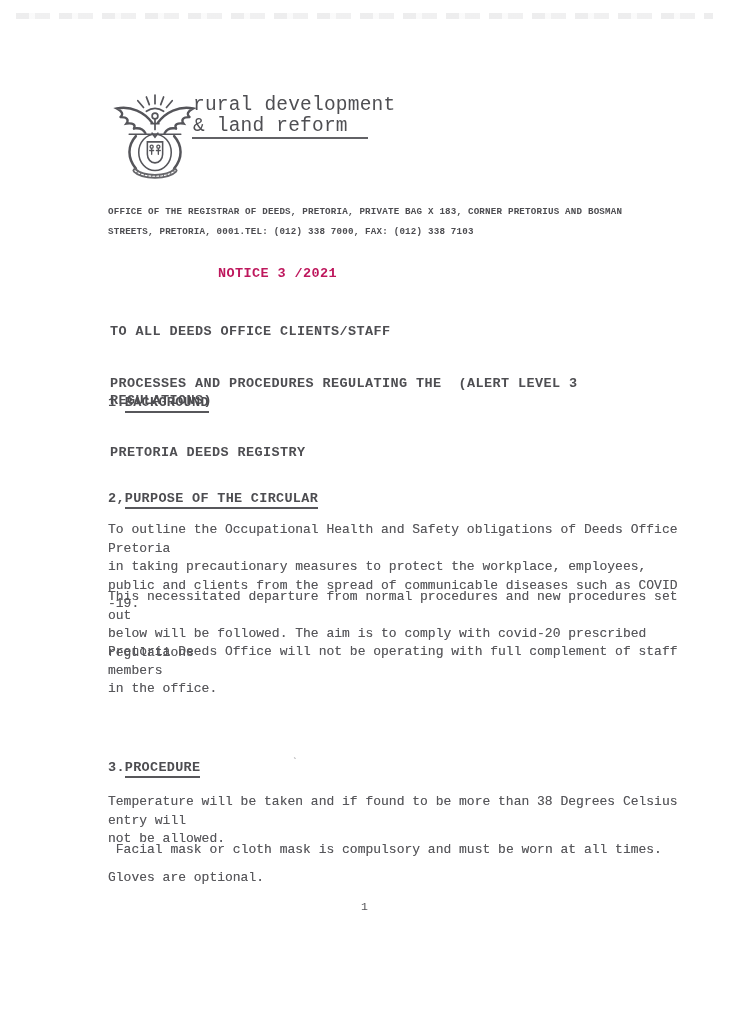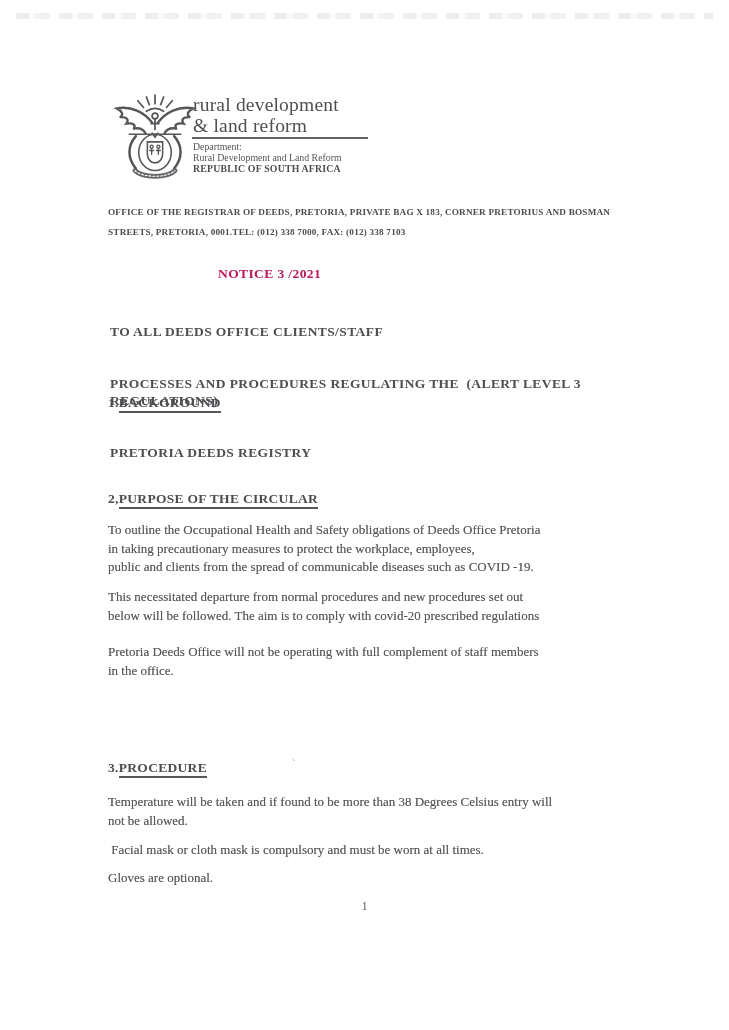--- a/index.html
+++ b/index.html
@@ -1,21 +1,21 @@
 <!DOCTYPE html>
 <html><head>
 <meta charset="utf-8">
 <style>
   html,body{margin:0;padding:0;background:#ffffff;}
   .page{
     position:relative;
     width:729px;height:999px;
     background:#ffffff;
     overflow:hidden;
-    font-family:Liberation Serif, serif;
+    font-family:Liberation Mono, monospace;
     color:#56565a;
   }
   
   .scan-top{
     position:absolute;left:16px;right:16px;top:13px;height:6px;
     background:repeating-linear-gradient(90deg,
       rgba(110,110,116,0.12) 0 13px, rgba(110,110,116,0.03) 13px 19px,
       rgba(110,110,116,0.10) 19px 34px, rgba(110,110,116,0.00) 34px 43px);
     filter:blur(0.5px);
   }
@@ -114,25 +114,20 @@
           <path d="M46.5 62 H50.5"></path>
       </g>
       <path d="M24 83 C32 91 58 91 66 83" stroke-width="5" stroke="#66666a"></path>
       <path d="M24 83 C32 91 58 91 66 83" stroke-width="1.2" stroke="#ffffff" stroke-dasharray="2 2"></path>
     </g>
   </svg>
 
   <div class="brand">rural development
 &amp; land reform</div>
   <div class="brand-rule"></div>
-  <div class="dept">
-    <div>Department:</div>
-    <div>Rural Development and Land Reform</div>
-    <div class="country">REPUBLIC OF SOUTH AFRICA</div>
-  </div>
 
   <div class="office">OFFICE OF THE REGISTRAR OF DEEDS, PRETORIA, PRIVATE BAG X 183, CORNER PRETORIUS AND BOSMAN
 STREETS, PRETORIA, 0001.TEL: (012) 338 7000, FAX: (012) 338 7103</div>
 
   <div class="notice-no">NOTICE 3 /2021</div>
 
   <div class="title-block">
     <div>TO ALL DEEDS OFFICE CLIENTS/STAFF</div>
     <div>PROCESSES AND PROCEDURES REGULATING THE  (ALERT LEVEL 3
 REGULATIONS)</div>

